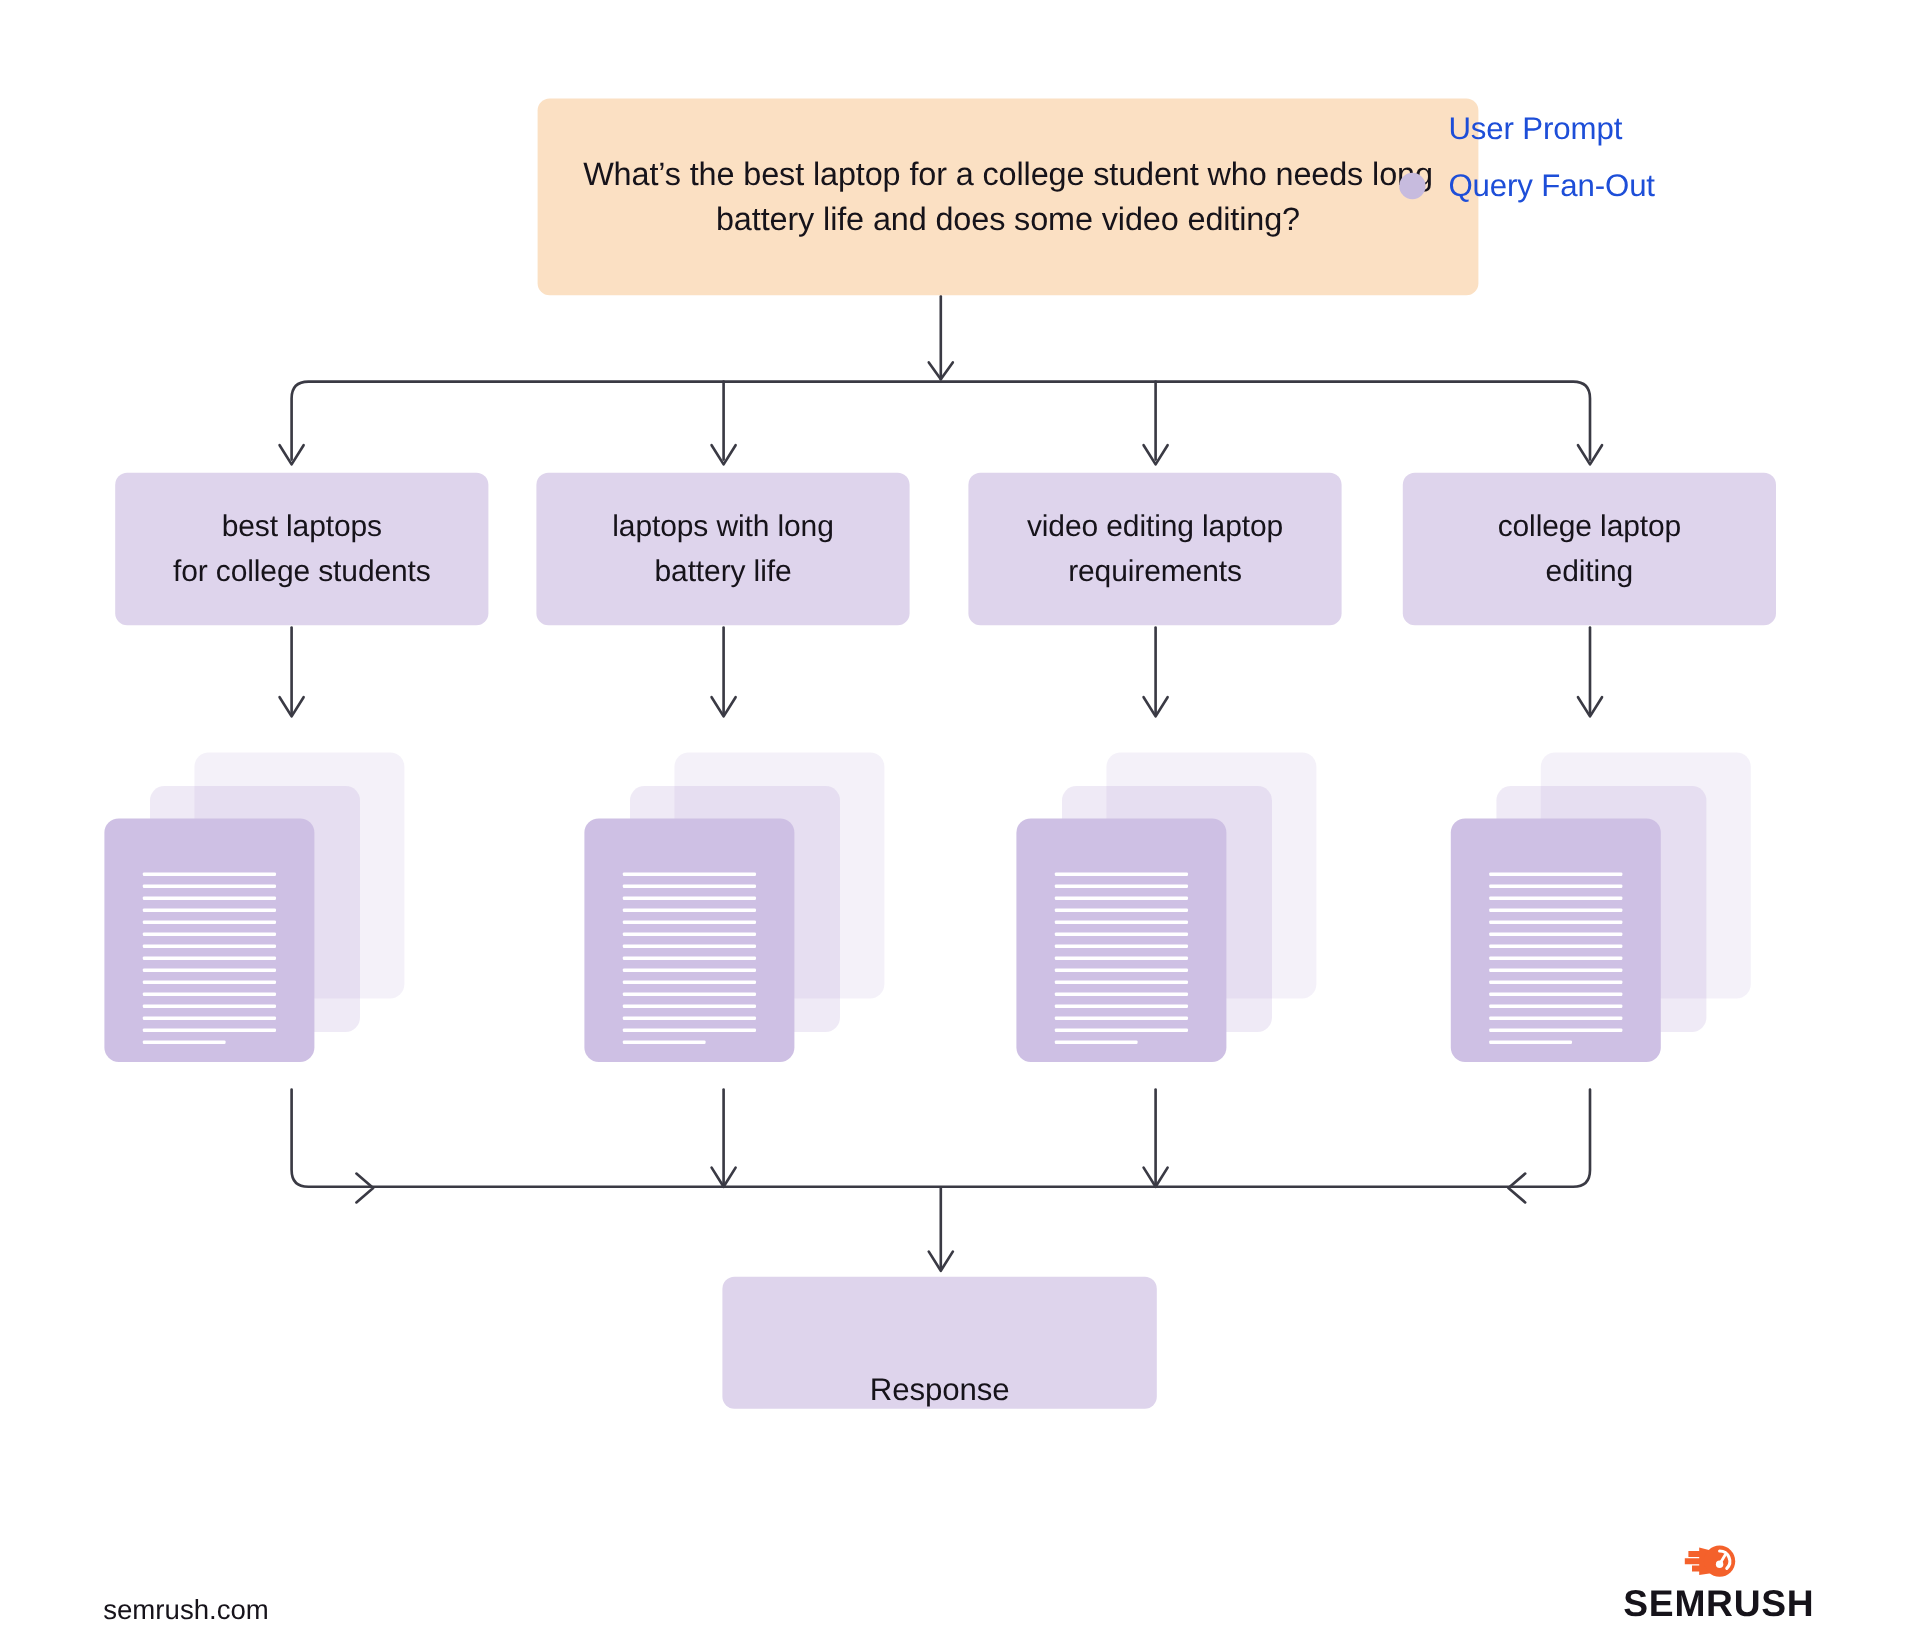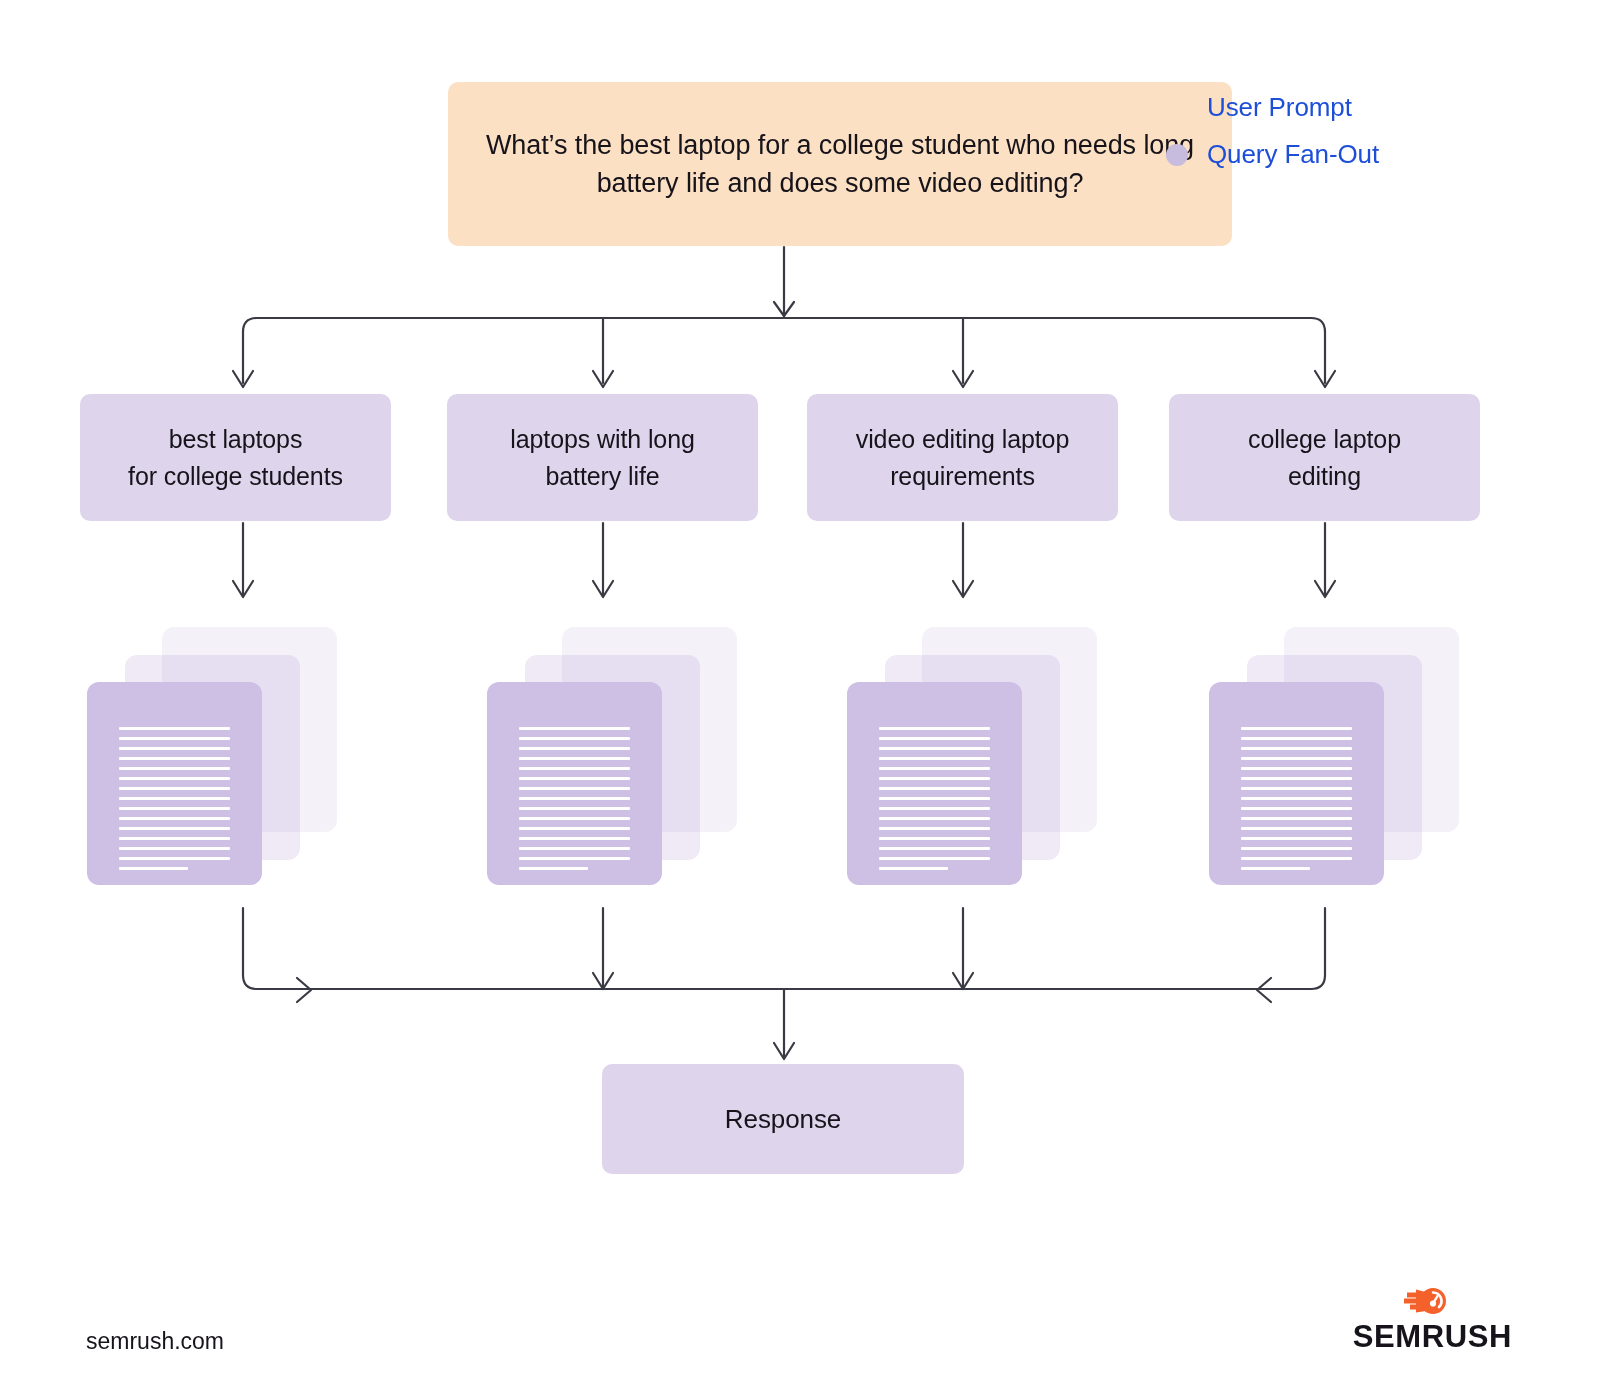--- a/index.html
+++ b/index.html
@@ -151,21 +151,21 @@
   
   .response-box {
     position: absolute;
     left: 602px;
     top: 1064px;
     width: 362px;
     height: 110px;
     background: #DED4EC;
     border-radius: 10px;
     display: flex;
-    align-items: center;
+    align-items: flex-end;
     justify-content: center;
   }
   .response-text {
     font-size: 26px;
     color: #16131a;
     letter-spacing: -0.1px;
   }
 
   
   .footer-url {
@@ -252,21 +252,21 @@
     <div class="legend-row">
       <span class="legend-dot" style="background:#FBE0C3;"></span>
       <span class="legend-label">User Prompt</span>
     </div>
     <div class="legend-row">
       <span class="legend-dot" style="background:#C7BBDE;"></span>
       <span class="legend-label">Query Fan-Out</span>
     </div>
   </div>
 
-  <div class="query-box" style="left:80px;">
+  <div class="query-box" style="left:96px;">
     <div class="query-text">
       <span>best laptops</span><br>
       <span>for college students</span>
     </div>
   </div>
   <div class="query-box" style="left:447px;">
     <div class="query-text">
       <span>laptops with long</span><br>
       <span>battery life</span>
     </div>

